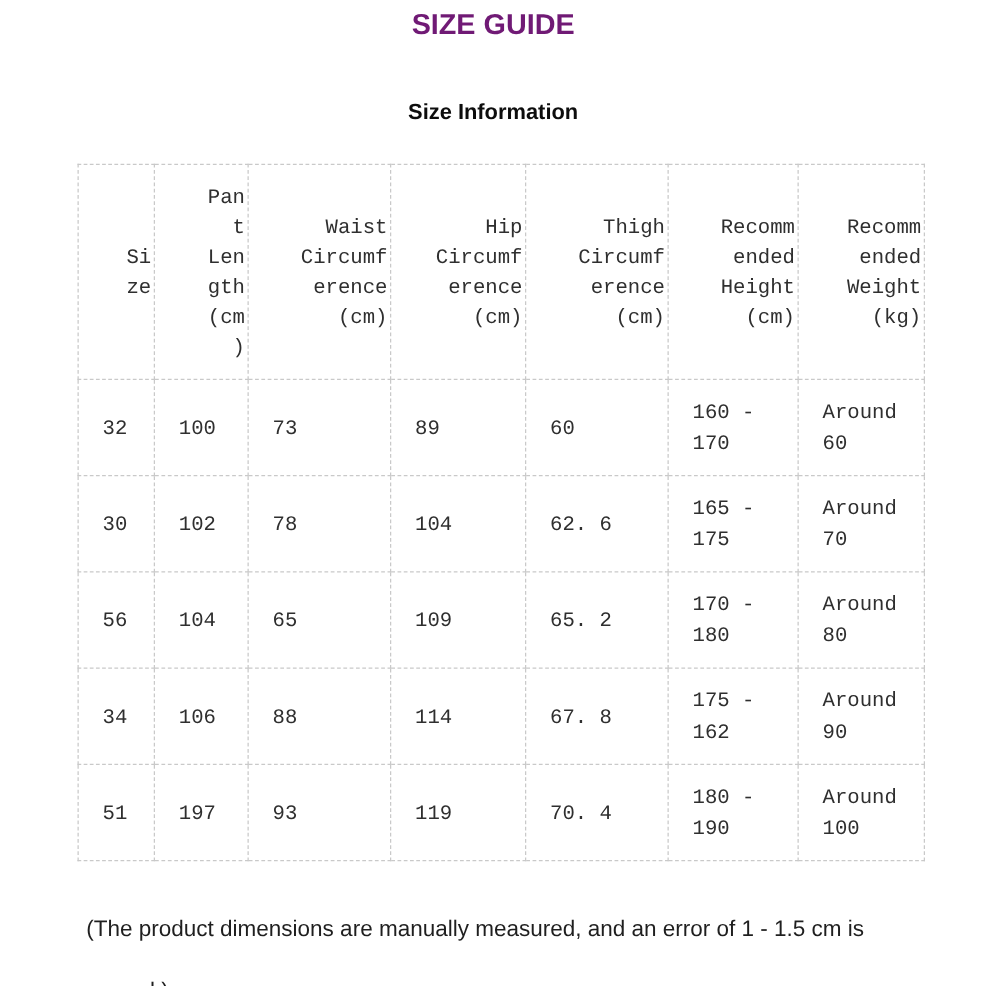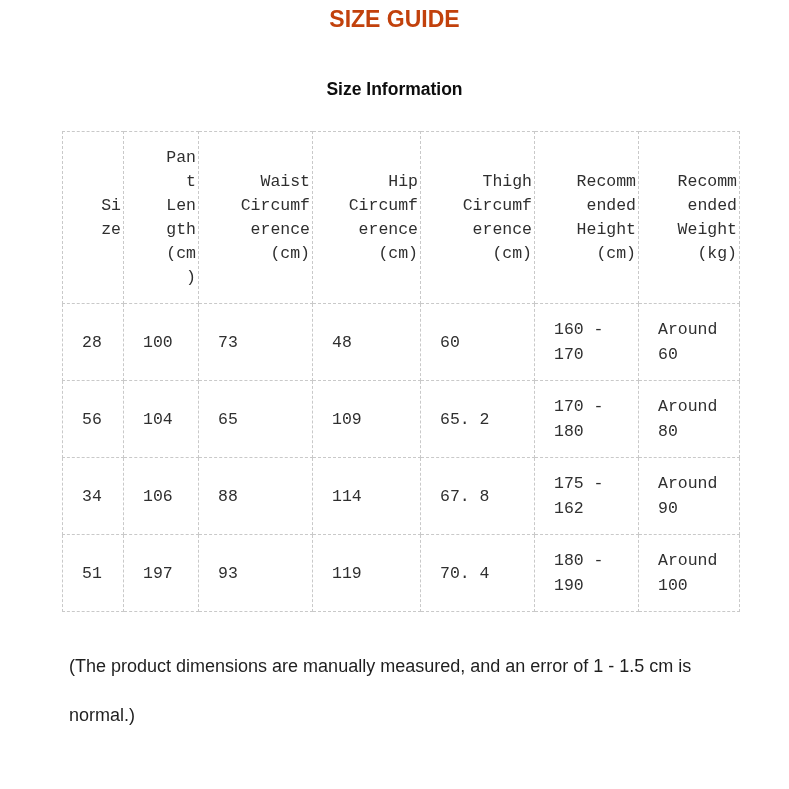--- a/index.html
+++ b/index.html
@@ -9,21 +9,21 @@
     width: 789px;
     height: 789px;
     overflow: hidden;
     font-family: "Liberation Sans", sans-serif;
   }
   .page-title {
     margin: 5px 0 0 0;
     text-align: center;
     font-size: 23px;
     font-weight: bold;
-    color: #c2410c;
+    color: #701a75;
     line-height: 28px;
   }
   .section-title {
     margin: 45px 0 0 0;
     text-align: center;
     font-size: 17.5px;
     font-weight: bold;
     color: #0d0d0d;
     line-height: 22px;
   }
@@ -109,29 +109,40 @@
 Height
 (cm)</td>
       <td>Recomm
 ended
 Weight
 (kg)</td>
     </tr>
   </thead>
   <tbody>
     <tr>
-      <td>28</td>
+      <td>32</td>
       <td>100</td>
       <td>73</td>
-      <td>48</td>
+      <td>89</td>
       <td>60</td>
       <td>160 -
 170</td>
       <td>Around
 60</td>
+    </tr>
+    <tr>
+      <td>30</td>
+      <td>102</td>
+      <td>78</td>
+      <td>104</td>
+      <td>62. 6</td>
+      <td>165 -
+175</td>
+      <td>Around
+70</td>
     </tr>
     <tr>
       <td>56</td>
       <td>104</td>
       <td>65</td>
       <td>109</td>
       <td>65. 2</td>
       <td>170 -
 180</td>
       <td>Around

